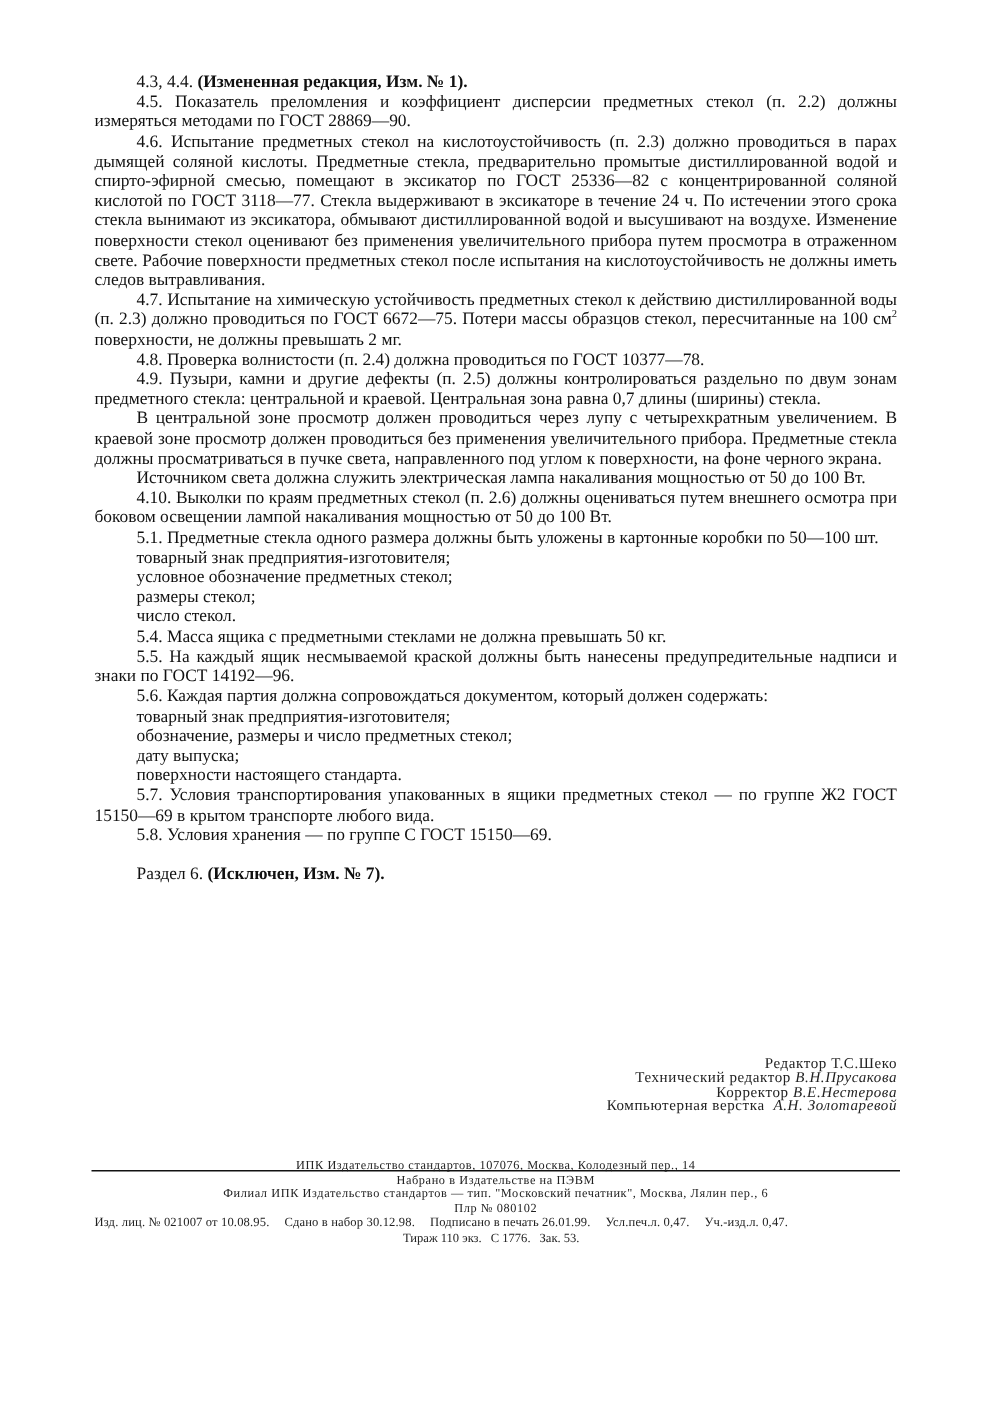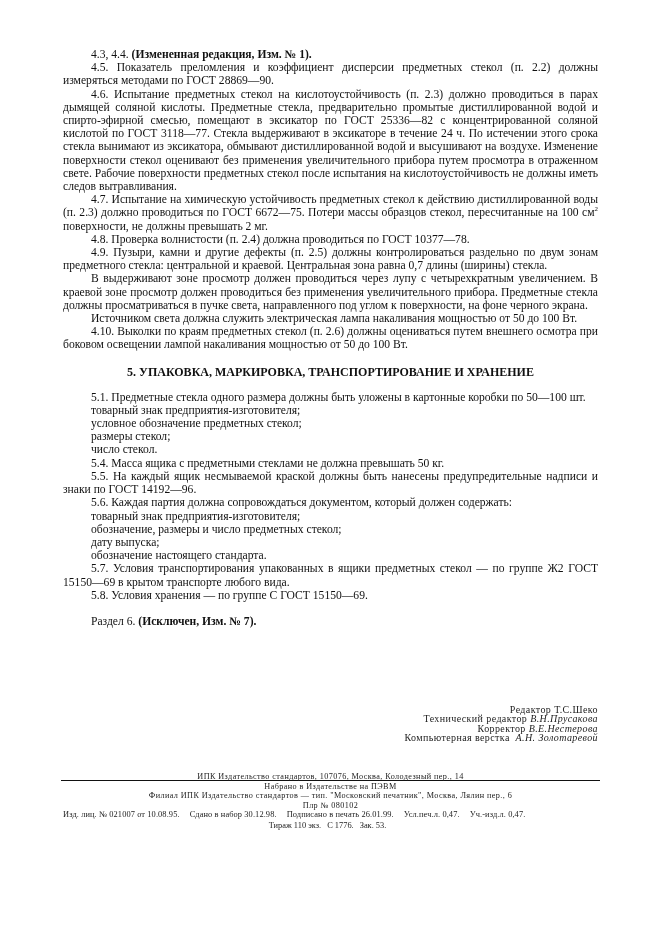--- a/index.html
+++ b/index.html
@@ -28,40 +28,39 @@
 
 <div class="page">
 
   <div class="body">
     <p class="p"><span>4.3, 4.4.</span> <span class="b">(Измененная редакция, Изм. № 1).</span></p>
     <p class="p">4.5. Показатель преломления и коэффициент дисперсии предметных стекол (п. 2.2) должны измеряться методами по ГОСТ 28869—90.</p>
     <p class="p">4.6. Испытание предметных стекол на кислотоустойчивость (п. 2.3) должно проводиться в парах дымящей соляной кислоты. Предметные стекла, предварительно промытые дистиллированной водой и спирто-эфирной смесью, помещают в эксикатор по ГОСТ 25336—82 с концентрированной соляной кислотой по ГОСТ 3118—77. Стекла выдерживают в эксикаторе в течение 24 ч. По истечении этого срока стекла вынимают из эксикатора, обмывают дистиллированной водой и высушивают на воздухе. Изменение поверхности стекол оценивают без применения увеличительного прибора путем просмотра в отраженном свете. Рабочие поверхности предметных стекол после испытания на кислотоустойчивость не должны иметь следов вытравливания.</p>
     <p class="p"><span>4.7. Испытание на химическую устойчивость предметных стекол к действию дистиллированной воды (п. 2.3) должно проводиться по ГОСТ 6672—75. Потери массы образцов стекол, пересчитанные на 100 см</span><sup>2</sup><span> поверхности, не должны превышать 2 мг.</span></p>
     <p class="p">4.8. Проверка волнистости (п. 2.4) должна проводиться по ГОСТ 10377—78.</p>
     <p class="p">4.9. Пузыри, камни и другие дефекты (п. 2.5) должны контролироваться раздельно по двум зонам предметного стекла: центральной и краевой. Центральная зона равна 0,7 длины (ширины) стекла.</p>
-    <p class="p">В выдерживают зоне просмотр должен проводиться через лупу с четырехкратным увеличением. В краевой зоне просмотр должен проводиться без применения увеличительного прибора. Предметные стекла должны просматриваться в пучке света, направленного под углом к поверхности, на фоне черного экрана.</p>
+    <p class="p">В центральной зоне просмотр должен проводиться через лупу с четырехкратным увеличением. В краевой зоне просмотр должен проводиться без применения увеличительного прибора. Предметные стекла должны просматриваться в пучке света, направленного под углом к поверхности, на фоне черного экрана.</p>
     <p class="p">Источником света должна служить электрическая лампа накаливания мощностью от 50 до 100 Вт.</p>
     <p class="p">4.10. Выколки по краям предметных стекол (п. 2.6) должны оцениваться путем внешнего осмотра при боковом освещении лампой накаливания мощностью от 50 до 100 Вт.</p>
   </div>
 
-  <div class="sec">5. УПАКОВКА, МАРКИРОВКА, ТРАНСПОРТИРОВАНИЕ И ХРАНЕНИЕ</div>
 
   <div class="body">
     <p class="p">5.1. Предметные стекла одного размера должны быть уложены в картонные коробки по 50—100 шт.</p>
     <p class="p ni">товарный знак предприятия-изготовителя;</p>
     <p class="p ni">условное обозначение предметных стекол;</p>
     <p class="p ni">размеры стекол;</p>
     <p class="p ni">число стекол.</p>
     <p class="p">5.4. Масса ящика с предметными стеклами не должна превышать 50 кг.</p>
     <p class="p">5.5. На каждый ящик несмываемой краской должны быть нанесены предупредительные надписи и знаки по ГОСТ 14192—96.</p>
     <p class="p">5.6. Каждая партия должна сопровождаться документом, который должен содержать:</p>
     <p class="p ni">товарный знак предприятия-изготовителя;</p>
     <p class="p ni">обозначение, размеры и число предметных стекол;</p>
     <p class="p ni">дату выпуска;</p>
-    <p class="p ni">обозначение настоящего стандарта.</p>
+    <p class="p ni">поверхности настоящего стандарта.</p>
     <p class="p">5.7. Условия транспортирования упакованных в ящики предметных стекол — по группе Ж2 ГОСТ 15150—69 в крытом транспорте любого вида.</p>
     <p class="p">5.8. Условия хранения — по группе С ГОСТ 15150—69.</p>
     <p class="p razdel"><span>Раздел 6.</span> <span class="b">(Исключен, Изм. № 7).</span></p>
   </div>
 </div>
 
 <div class="imprint">
   <div><span>Редактор</span> <span>Т.С.Шеко</span></div>
   <div><span>Технический редактор</span> <i>В.Н.Прусакова</i></div>
   <div><span>Корректор</span> <i>В.Е.Нестерова</i></div>

